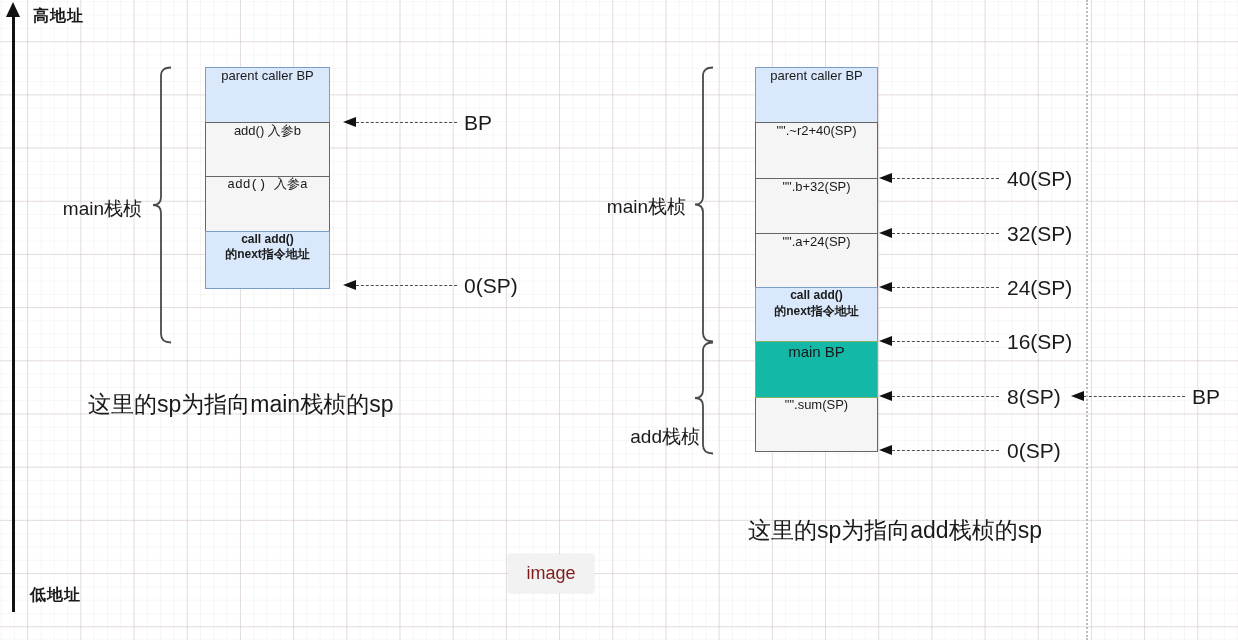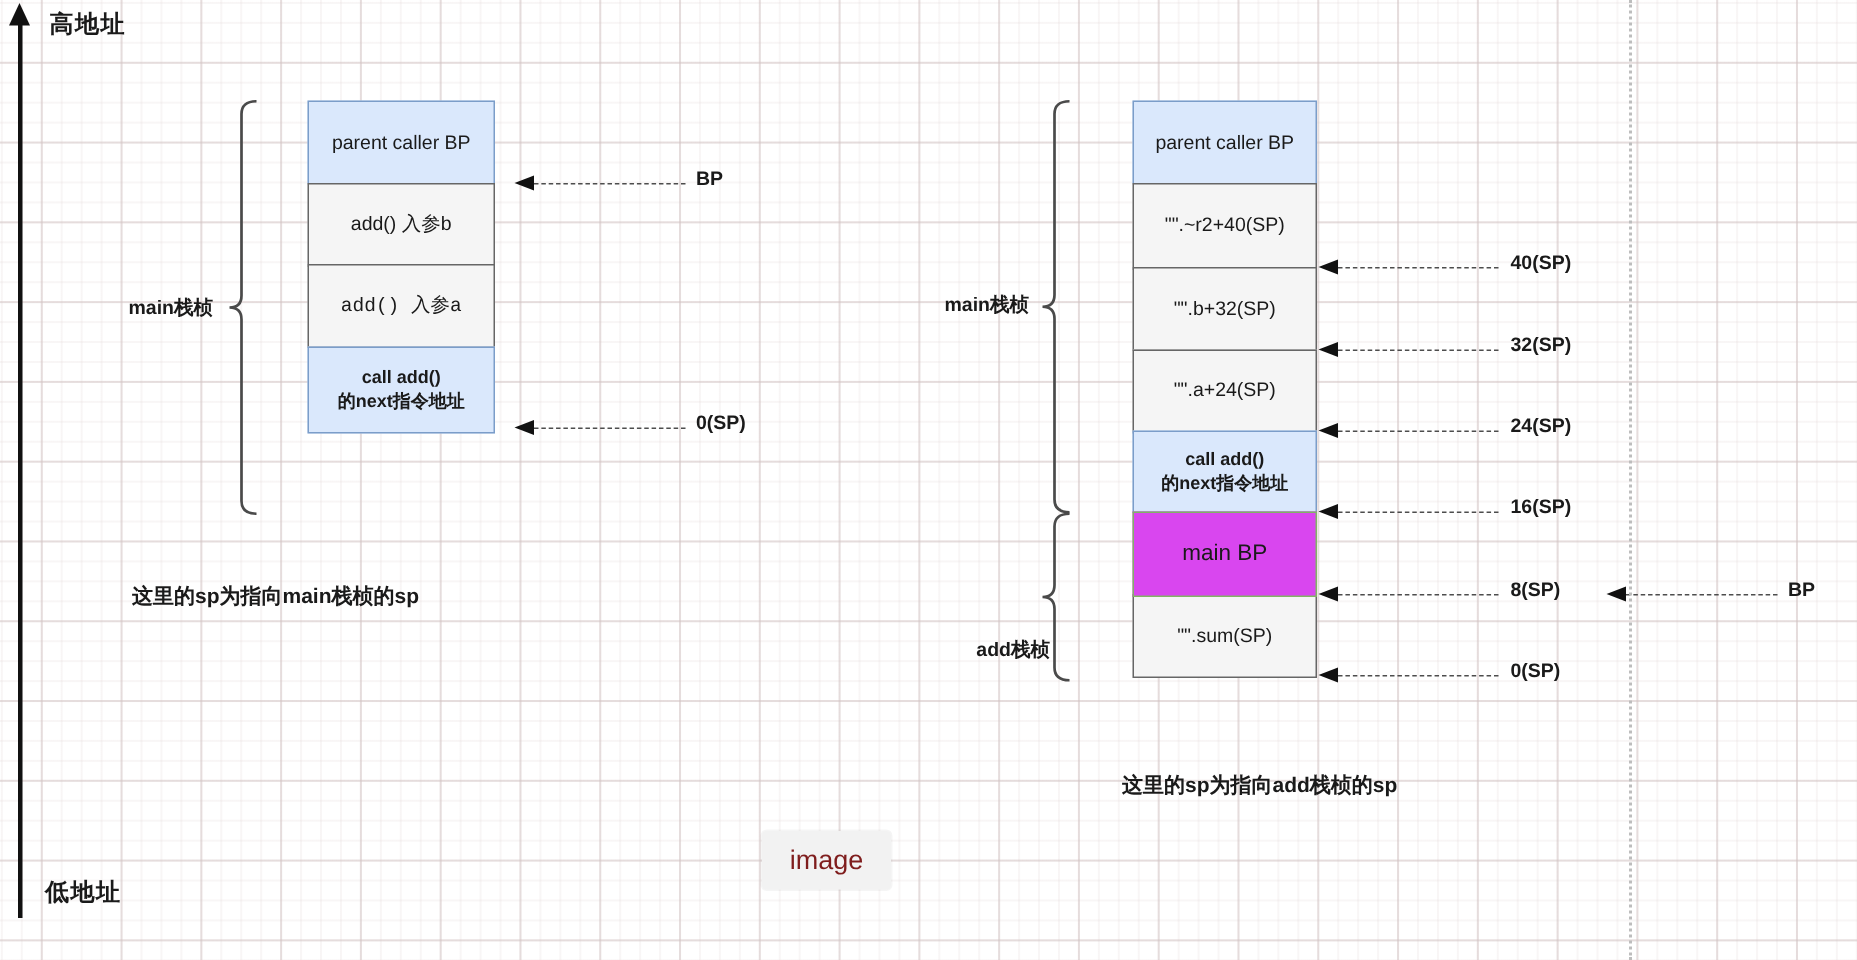--- a/index.html
+++ b/index.html
@@ -20,40 +20,40 @@
   
   .axis-line{left:12px;top:15px;width:3px;height:597px;background:#111;}
   .axis-head{left:6px;top:2px;width:0;height:0;
     border-left:7px solid transparent;border-right:7px solid transparent;
     border-bottom:15px solid #111;}
   .addr-label{font-size:16px;font-weight:600;letter-spacing:1px;}
   
   .stack{display:flex;flex-direction:column;}
   .cell{
     box-sizing:border-box;display:flex;flex-direction:column;
-    align-items:center;justify-content:center;text-align:center;
+    align-items:center;text-align:center;
     font-size:13px;font-weight:500;line-height:1.3;border:1.5px solid #666;
     background:#f5f5f5;
   }
   .cell + .cell{margin-top:-1.5px;}
   .cell.blue{background:#dae8fc;border-color:#7b9dc9;}
-  .cell.green{background:#d946ef;border-color:#82b366;position:relative;z-index:1;}
+  .cell.green{background:#14b8a6;border-color:#82b366;position:relative;z-index:1;}
   .cell.small{font-size:12px;font-weight:600;}
   .cell.green .l1{font-size:15px;}
   
   .arrow{display:flex;align-items:center;height:14px;}
   .arrow .head{width:0;height:0;flex:0 0 auto;
     border-top:5px solid transparent;border-bottom:5px solid transparent;
     border-right:13px solid #111;}
   .arrow .shaft{flex:1 1 auto;height:0;border-top:1.6px dashed #4d4d4d;}
-  .ptr-label{font-size:13px;font-weight:700;white-space:nowrap;}
+  .ptr-label{font-size:21px;font-weight:400;white-space:nowrap;}
   
   .brace svg{display:block;}
-  .frame-label{font-size:13px;font-weight:700;text-align:right;white-space:nowrap;}
-  .caption{font-size:14px;font-weight:700;white-space:nowrap;}
+  .frame-label{font-size:19px;font-weight:400;text-align:right;white-space:nowrap;}
+  .caption{font-size:23px;font-weight:400;white-space:nowrap;}
   
   .dotted-divider{left:1086px;top:0;height:640px;width:0;
     border-left:2px dotted #bdbdbd;}
   
   .image-badge{
     left:508px;top:554px;width:86px;height:39px;background:#f2f2f2;
     border-radius:3px;box-shadow:0 0 0 1px rgba(0,0,0,0.04);
     display:flex;align-items:center;justify-content:center;
     font-size:18px;color:#7f1d1d;
   }

